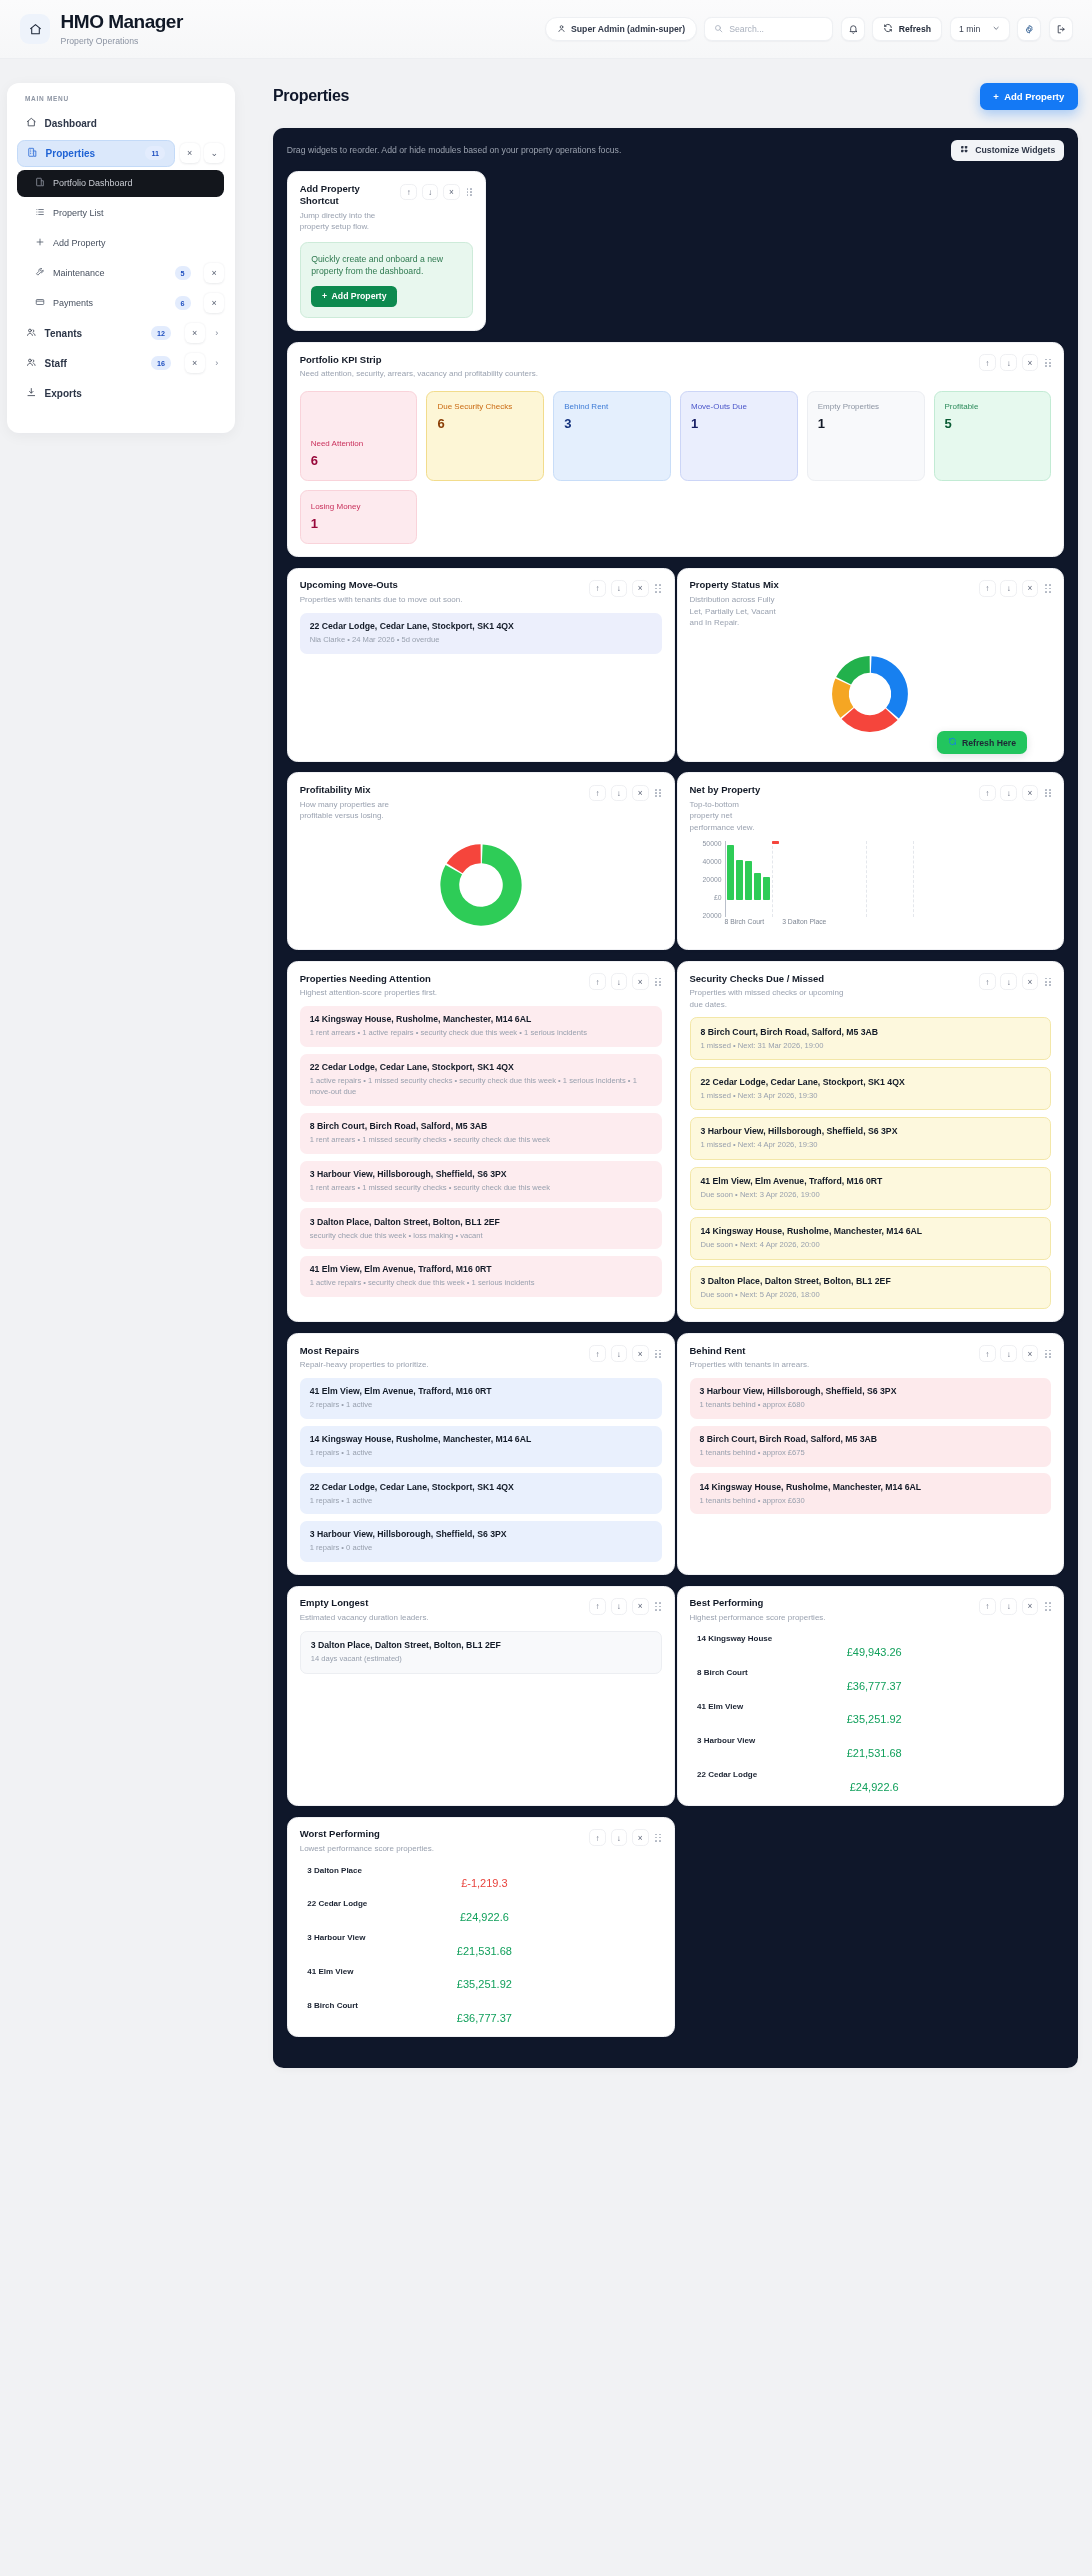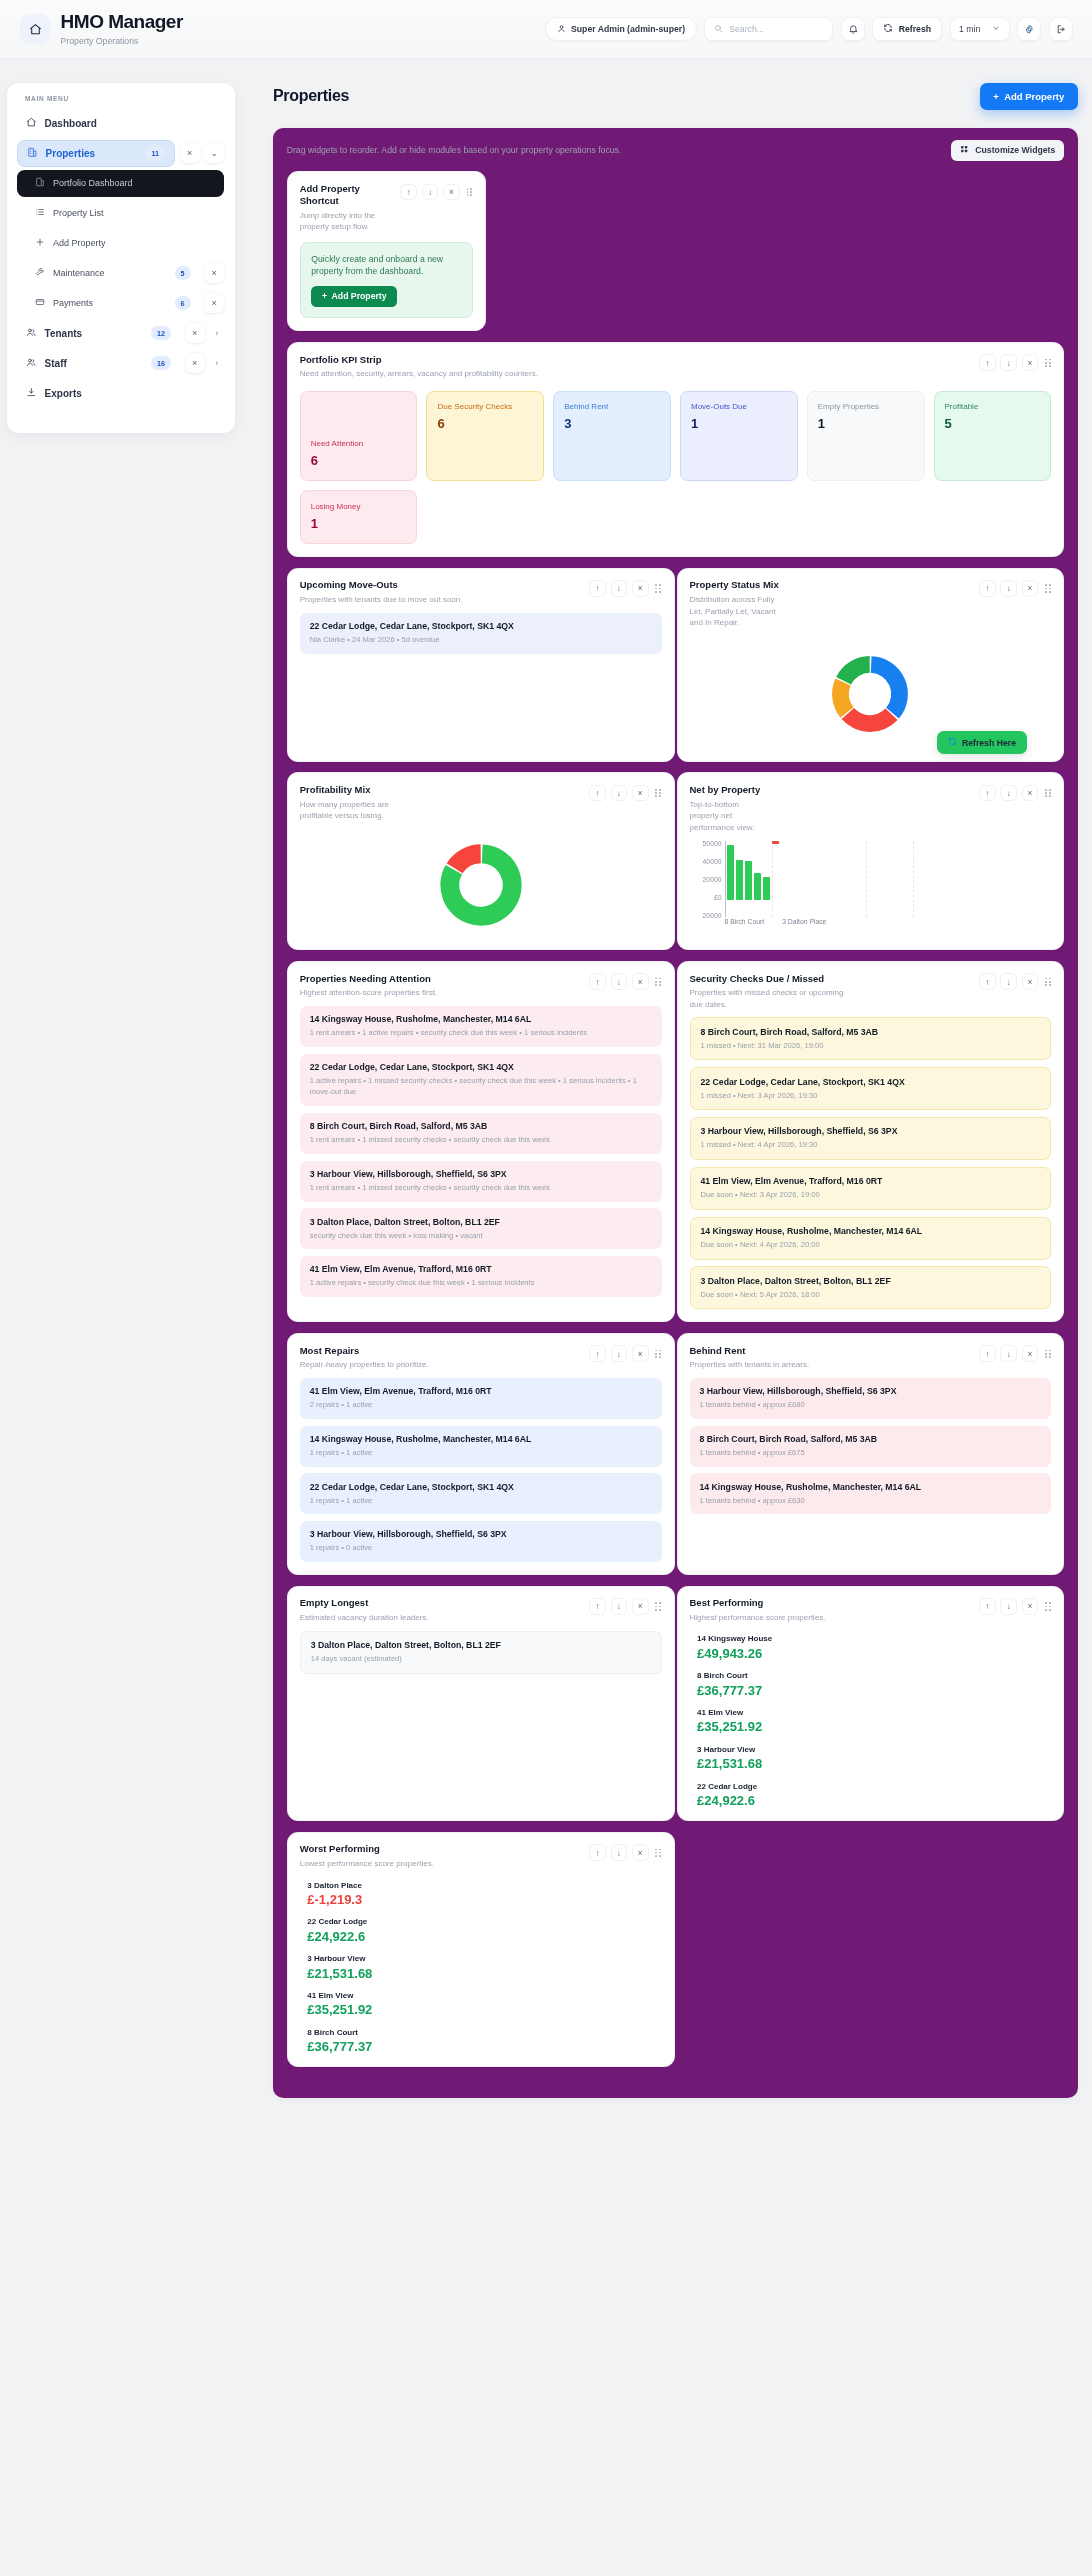--- a/index.html
+++ b/index.html
@@ -81,21 +81,21 @@
   
   .main { position: absolute; left: 273px; top: 83px; width: 805px; }
   .page-head { display: flex; align-items: center; margin-bottom: 18px; }
   .page-title { font-size: 16px; font-weight: bold; letter-spacing: -0.3px; }
   .add-prop-btn {
     margin-left: auto; background: #1479f5; color: #fff; border-radius: 6.8px;
     height: 26.6px; display: flex; align-items: center; gap: 5.3px; padding: 0 13.7px;
     font-size: 9.5px; font-weight: bold; box-shadow: 0 4.6px 12px rgba(20,121,245,.33);
   }
   .board {
-    background: #701a75; border-radius: 10.6px; padding: 12px 13.7px 20px 13.7px;
+    background: #0f172a; border-radius: 10.6px; padding: 12px 13.7px 20px 13.7px;
     box-shadow: 0 1.5px 7.6px rgba(16,24,40,.04);
   }
   .board-head { display: flex; align-items: center; margin-bottom: 10.6px; }
   .board-hint { font-size: 8.7px; color: #9aa1ae; }
   .cust-btn {
     margin-left: auto; background: #f2f4f7; border-radius: 6px; height: 21px;
     display: flex; align-items: center; gap: 7px; padding: 0 9px;
     font-size: 8.7px; font-weight: 600; color: #2f3748;
   }
 
@@ -152,21 +152,21 @@
   .y-labels span { position: absolute; right: 0; font-size: 6.8px; color: #8c94a2; transform: translateY(-50%); }
   .plot { position: absolute; left: 35px; right: 3px; top: 0; height: 76px; border-left: 1.5px solid #b9bfca; }
   .bars { position: absolute; left: 1.5px; bottom: 16.7px; display: flex; align-items: flex-end; gap: 2.3px; height: 59px; }
   .bars b { display: block; width: 6.8px; background: #2ecc57; border-radius: 0.8px; }
   .bars b.neg { background: #f5453c; }
   .gridline { position: absolute; top: 0; bottom: 0; border-left: 0.8px dashed #e4e7ec; }
   .x-labels { position: absolute; left: 35px; right: 0; top: 77px; font-size: 6.8px; color: #7e8693; display: flex; gap: 18px; }
 
   .perf-item { margin-top: 10.6px; }
   .perf-name { font-size: 8px; font-weight: bold; color: #1a2231; }
-  .perf-val { font-size: 13px; font-weight: bold; margin-top: 2.3px; }
+  .perf-val { font-size: 11px; font-weight: normal; margin-top: 2.3px; text-align: center; }
   .pos { color: #12a05c; }
   .neg { color: #e8433c; }
 </style>
 </head>
 <body>
 
 <div class="topbar">
   <div class="home-btn">
     <svg width="13" height="13" viewBox="0 0 24 24" fill="none" stroke="#1d2738" stroke-width="1.9" stroke-linecap="round" stroke-linejoin="round">
         <path d="M3 10.5 12 3l9 7.5"></path>

